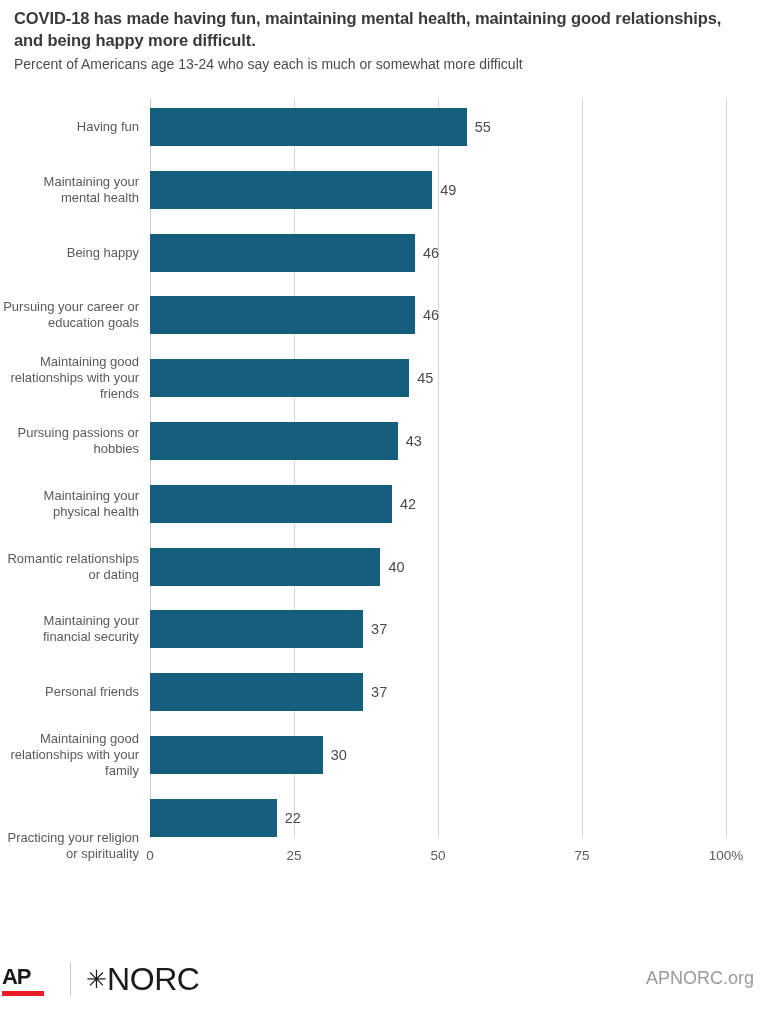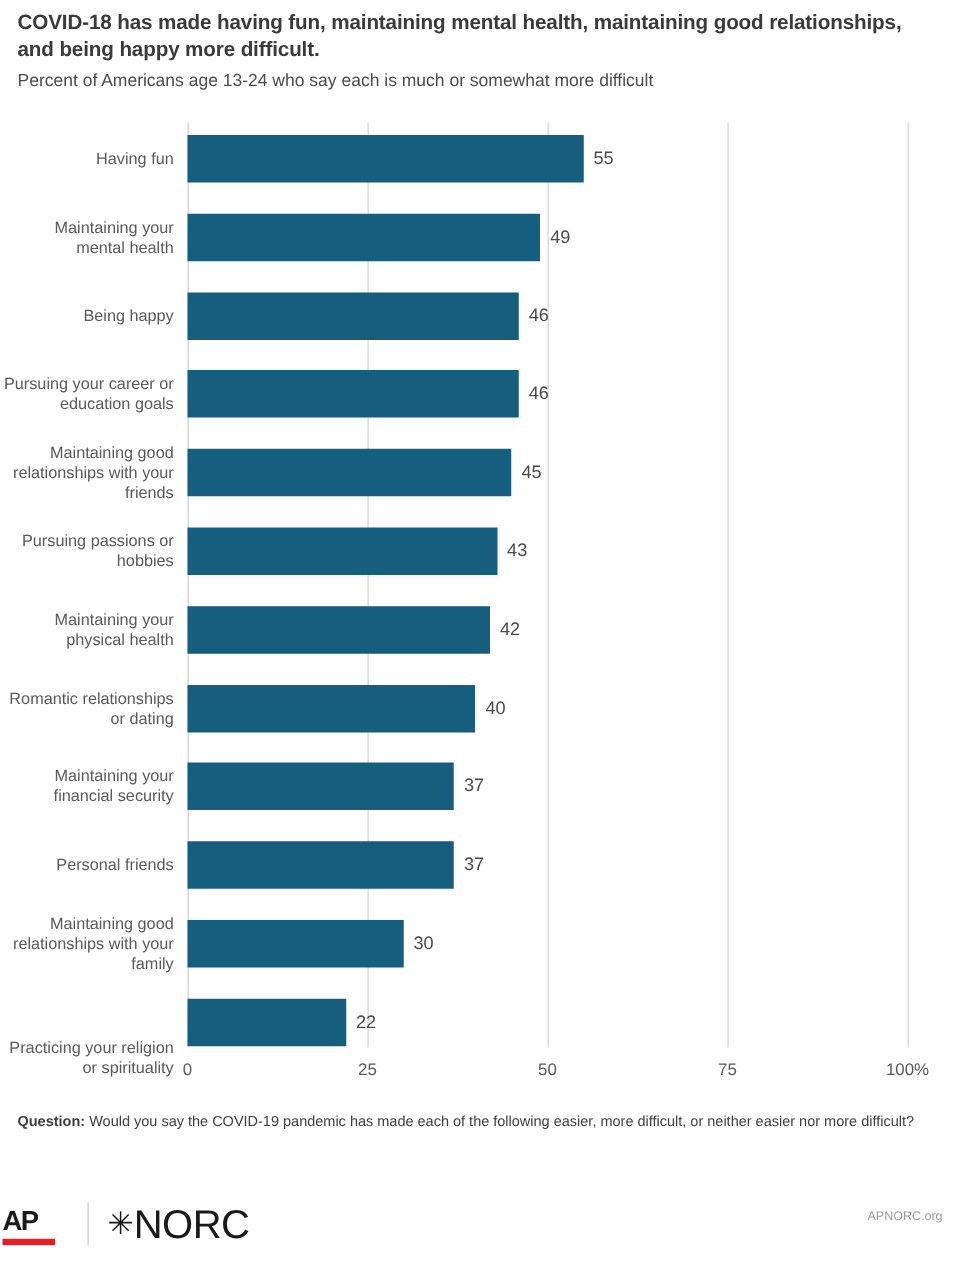--- a/index.html
+++ b/index.html
@@ -187,21 +187,21 @@
     font-size: 32px;
     font-weight: normal;
     letter-spacing: -0.4px;
     color: #1a1a1a;
     line-height: 1;
   }
   #site-url {
     position: absolute;
     right: 18px;
     top: 6px;
-    font-size: 10px;
+    font-size: 18px;
     color: #9c9a95;
   }
 </style>
 </head>
 <body>
 
 <div id="header">
   <div id="chart-title">COVID-18 has made having fun, maintaining mental health, maintaining good relationships, and being happy more difficult.</div>
   <div id="chart-subtitle">Percent of Americans age 13-24 who say each is much or somewhat more difficult</div>
 </div>
@@ -295,21 +295,20 @@
 
 <div id="x-axis">
     <div class="tick-label" style="left: 150px;">0</div>
     <div class="tick-label" style="left: 294px;">25</div>
     <div class="tick-label" style="left: 438px;">50</div>
     <div class="tick-label" style="left: 582px;">75</div>
     <div class="tick-label" style="left: 726px;">100%</div>
   </div>
 
 <div id="footnotes">
-  <p><span class="lead">Question:</span><span> Would you say the COVID-19 pandemic has made each of the following easier, more difficult, or neither easier nor more difficult?</span></p>
 </div>
 
 <div id="logo-bar">
   <div id="ap-logo">
     <div class="ap-text">AP</div>
     <div class="ap-rule"></div>
   </div>
   <div id="logo-divider"></div>
   <div id="norc-logo">
     <span class="norc-star">✳</span>

